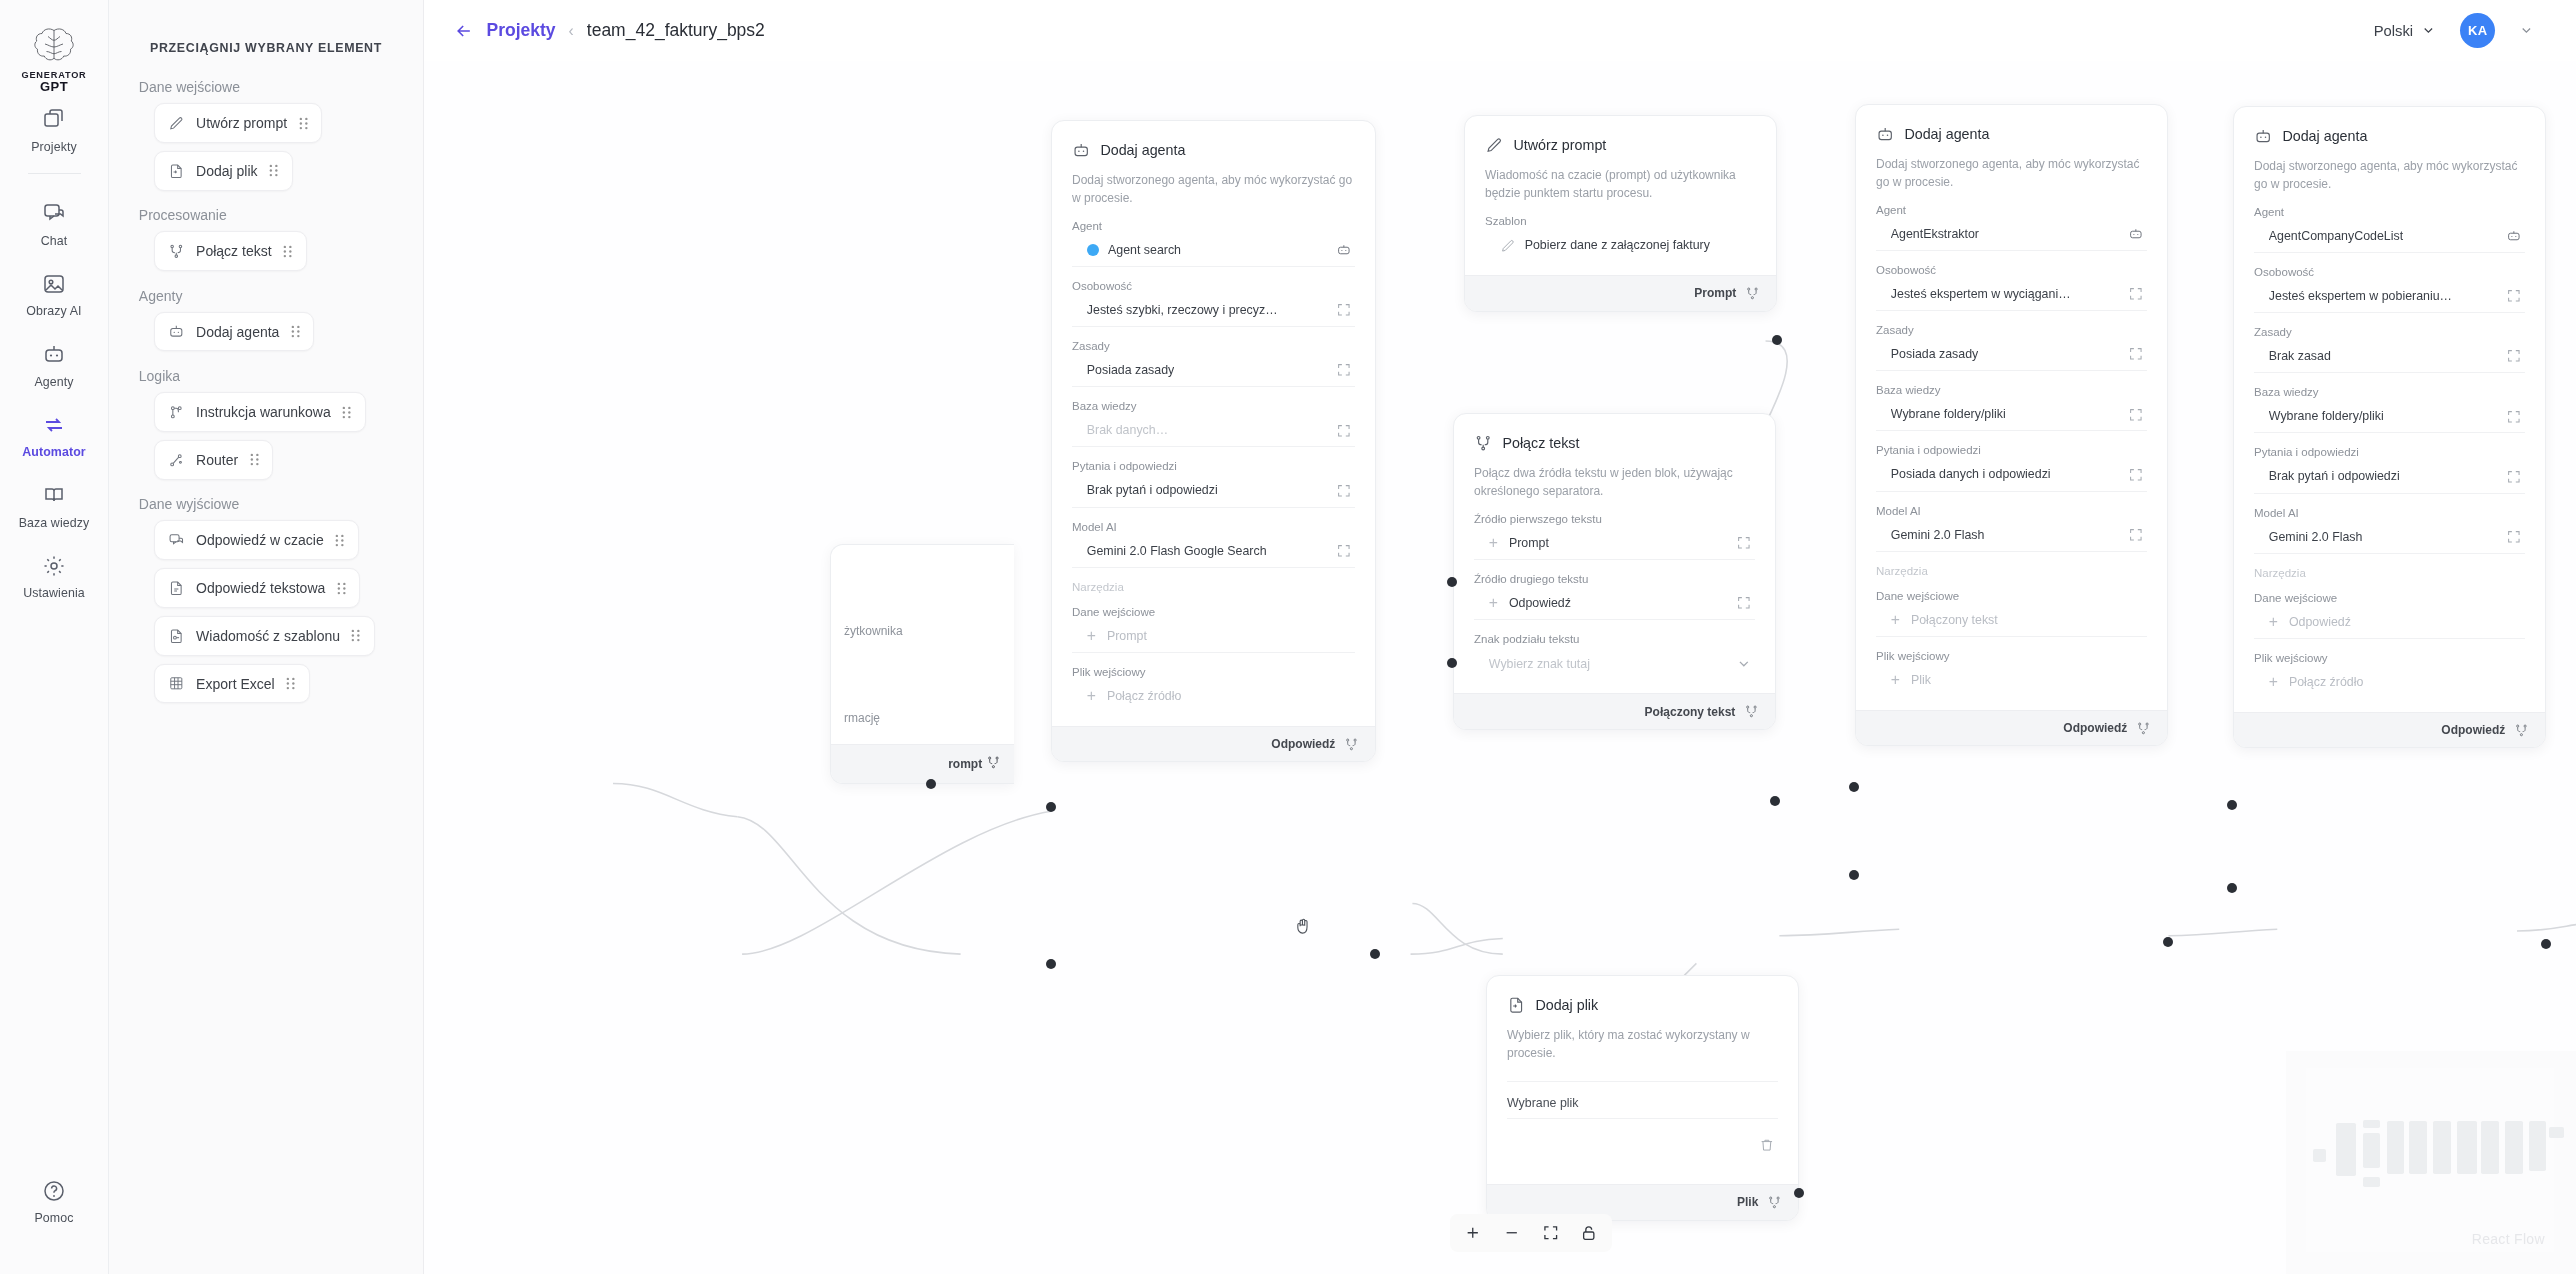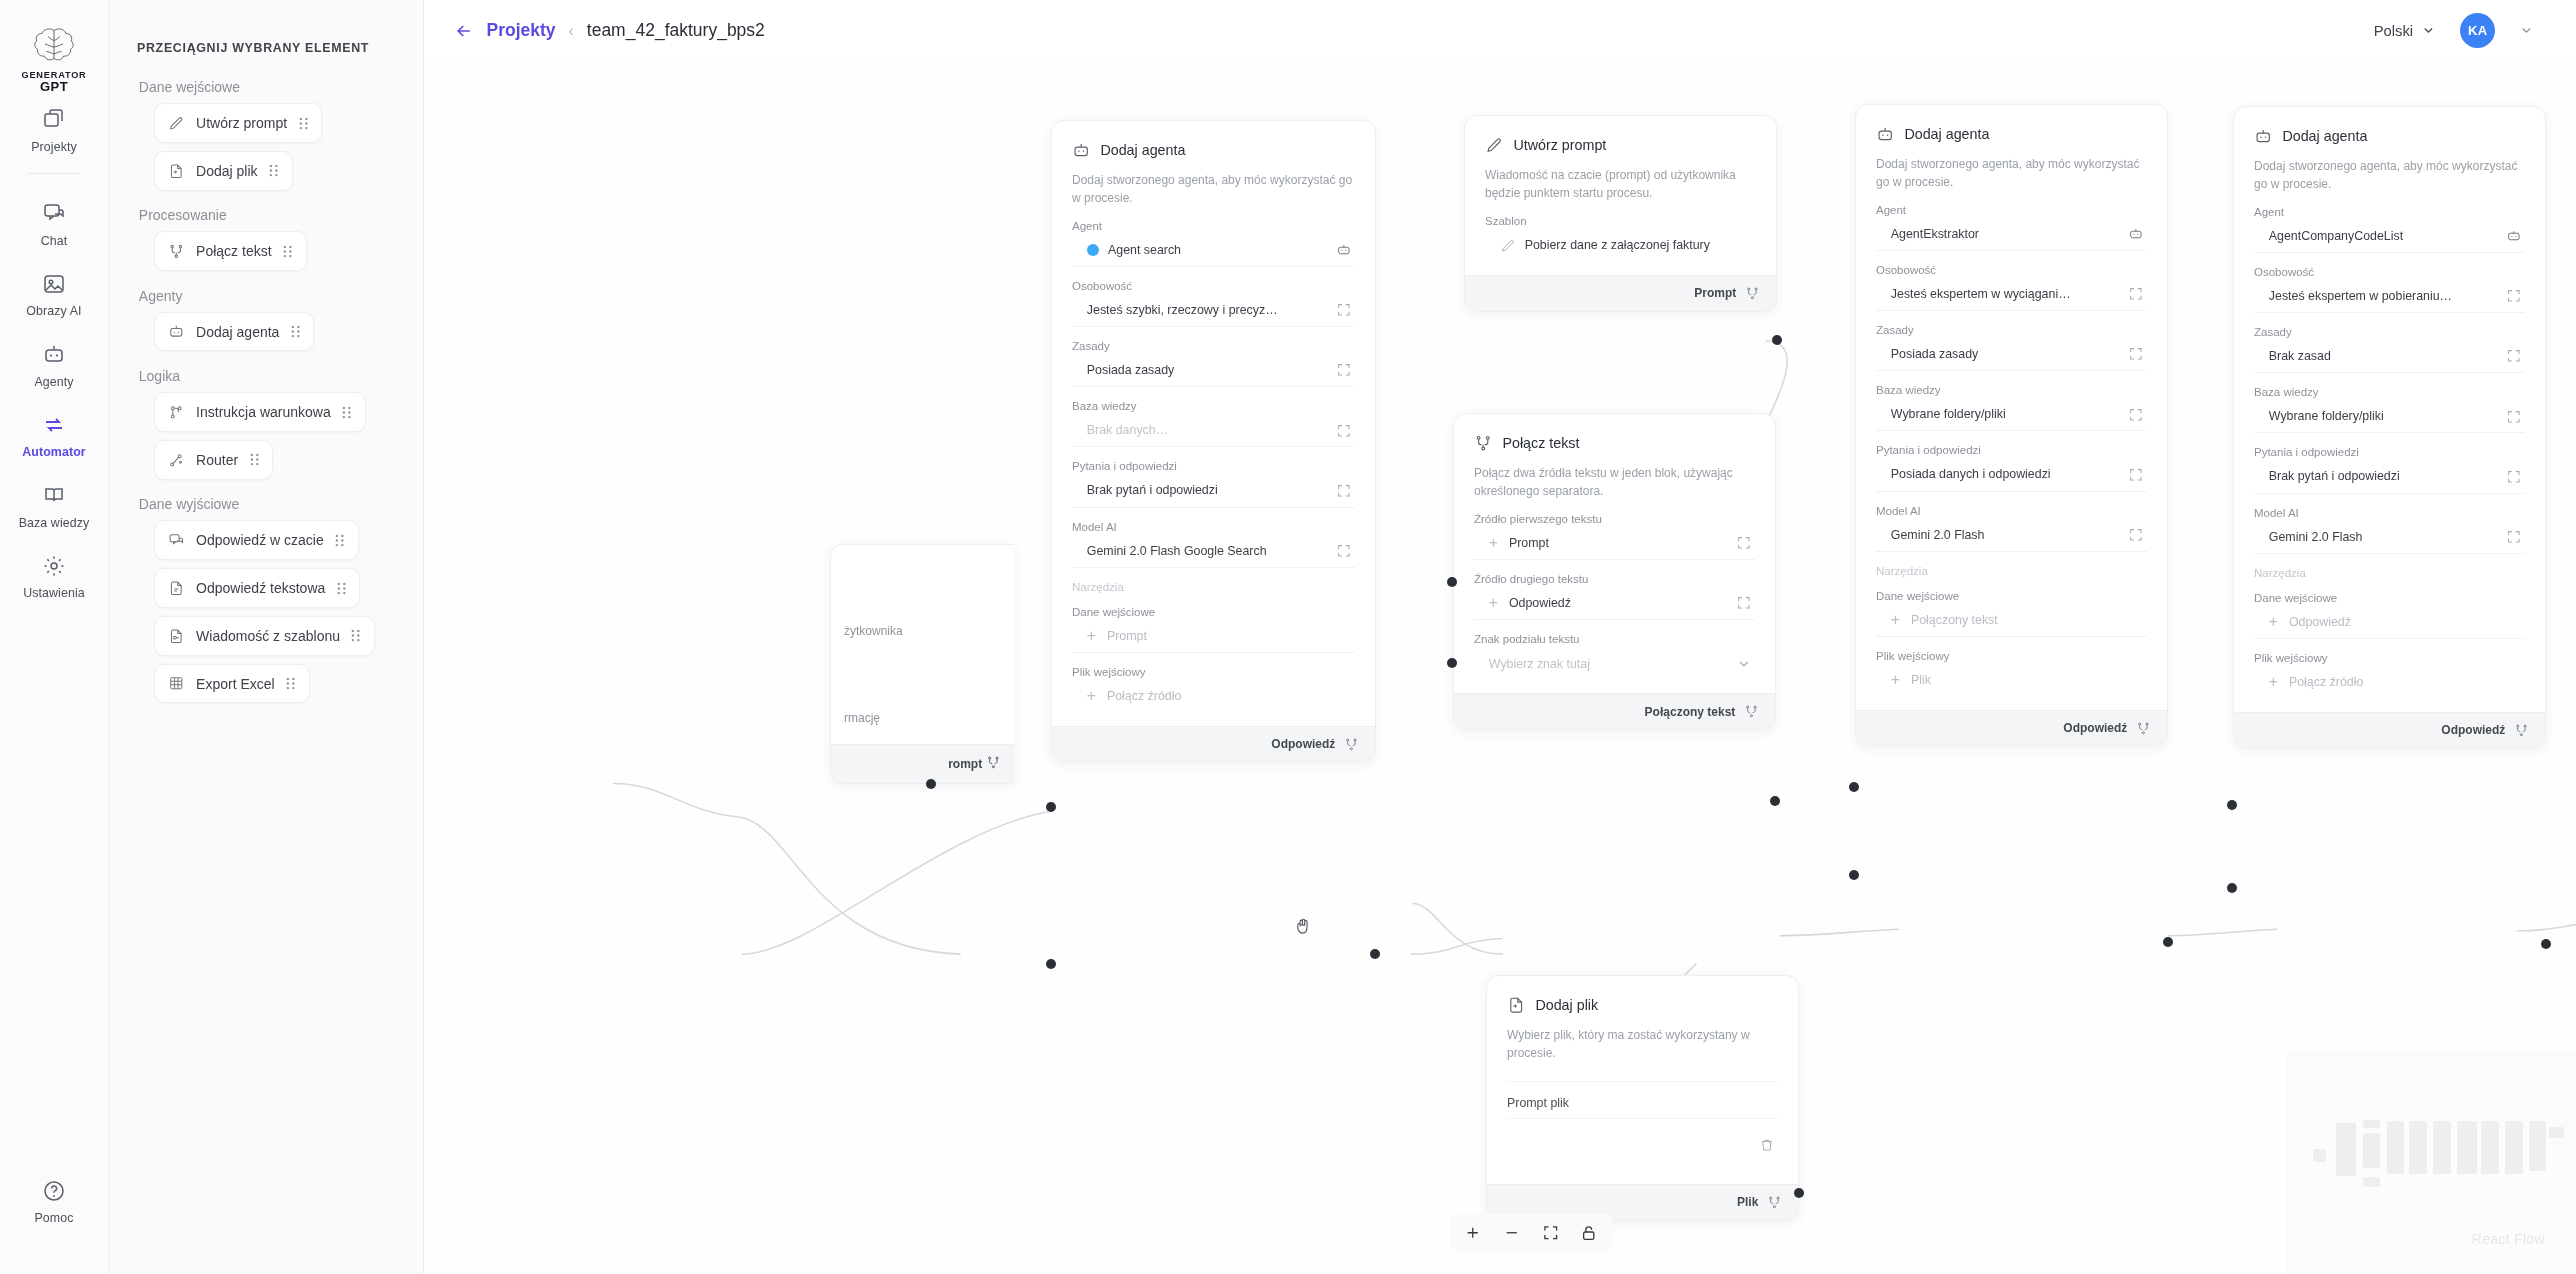--- a/index.html
+++ b/index.html
@@ -37,21 +37,21 @@
   
   .palette {
     width: 315px; height: 100%;
     background: #fafafb;
     border-right: 0.9px solid #ececef;
     padding: 41px 28px 0 28px;
     position: relative; z-index: 30;
   }
   .palette-title {
     font-size: 12.4px; font-weight: 700; letter-spacing: 0.7px;
-    color: #40444d; margin-bottom: 24px; text-transform: uppercase;
+    color: #40444d; margin-bottom: 24px; text-transform: uppercase; text-align: center;
   }
   .pal-group { font-size: 14px; color:#8b9098; margin: 16.6px 0 8.3px 1.8px; }
   .pal-item {
     display:flex; align-items:center; gap: 11px;
     background:#ffffff; border:0.9px solid #eeeef1; border-radius: 10px;
     padding: 10px 13px; margin: 0 0 8.3px 16.6px;
     box-shadow: 0 0.9px 1.8px rgba(20,24,40,.035);
     cursor: grab; width: fit-content; min-width: 0;
   }
   .pal-item .pi-ic { width:17.5px; height:17.5px; flex:0 0 17.5px; color:#6f747d; display:flex;align-items:center;justify-content:center;}
@@ -915,21 +915,21 @@
           <span class="nh-ic">
               <svg viewBox="0 0 24 24" width="18.4" height="18.4" fill="none" stroke="currentColor" stroke-width="1.5">
                 <path d="M14 3H7a2 2 0 0 0-2 2v14a2 2 0 0 0 2 2h10a2 2 0 0 0 2-2V8z"></path>
                 <path d="M14 3v5h5"></path>
                 <path d="M8 13h5M11 11v4"></path>
               </svg>
             </span>
           <span class="nh-t">Dodaj plik</span>
         </div>
         <div class="node-desc">Wybierz plik, który ma zostać wykorzystany w procesie.</div>
-        <div class="fld-lbl" style="color:#4a4f57;font-size:12.4px;margin-top:18.4px;border-top:0.9px solid #f0f1f3;padding-top:14.8px;">Prompt plik</div>
+        <div class="fld-lbl" style="color:#4a4f57;font-size:12.4px;margin-top:18.4px;border-top:0.9px solid #f0f1f3;padding-top:14.8px;">Wybrane plik</div>
         <div class="fld" style="border-bottom:none;justify-content:flex-end;min-height:53px;border-top:0.9px solid #f0f1f3;margin-top:7.4px;">
           <span class="fld-ic"><svg viewBox="0 0 24 24" width="15.7" height="15.7" fill="none" stroke="currentColor" stroke-width="1.5">
                 <path d="M4 7h16M9 7V5h6v2M6 7l1 13h10l1-13"></path>
               </svg></span>
         </div>
       </div>
       <div class="node-foot">
         <span>Plik</span>
         <span class="ff-ic"><svg viewBox="0 0 24 24" width="14.8" height="14.8" fill="none" stroke="currentColor" stroke-width="1.5">
               <circle cx="6" cy="5" r="1.7"></circle>

